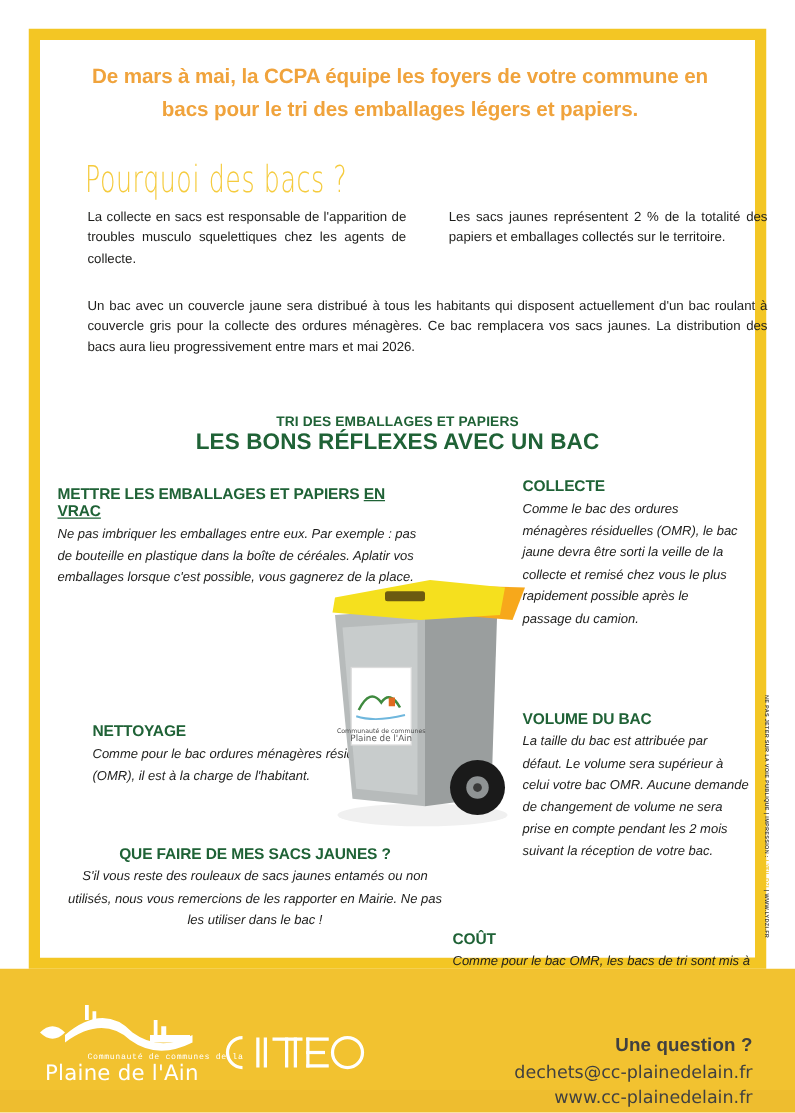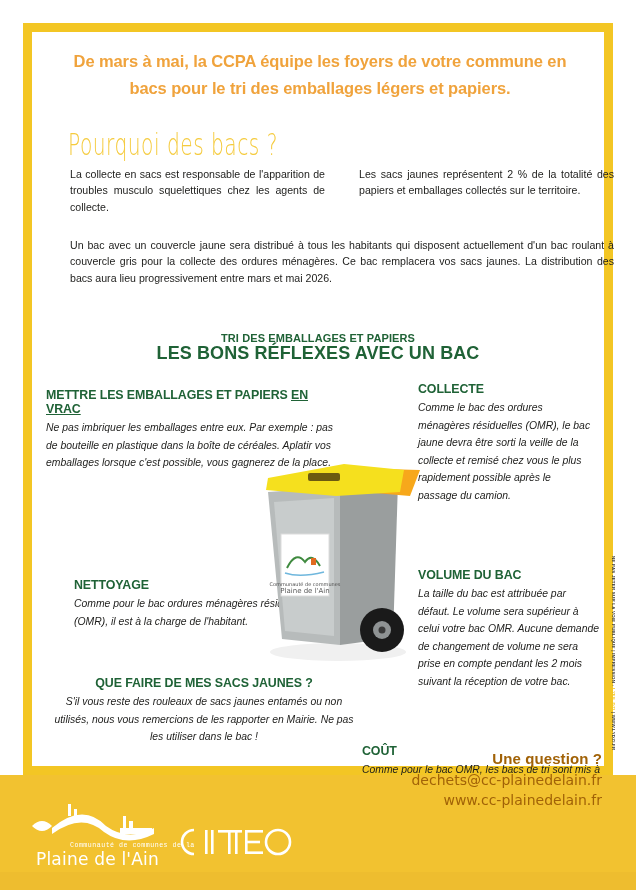--- a/index.html
+++ b/index.html
@@ -132,22 +132,22 @@
     padding-left:32px;
   }
   .ccpa-logo .lbl2{
     position:absolute;left:8px;top:51px;
     color:#ffffff;font-size:17px;letter-spacing:0.2px;
     font-family:"DejaVu Sans", sans-serif;font-weight:400;
   }
   .citeo{position:absolute;left:172px;top:824px;width:120px;height:36px;}
 
   .contact{
-    position:absolute;right:34px;top:750px;
-    text-align:right;color:#a16207;margin-left:25px;
+    position:absolute;right:34px;top:828px;
+    text-align:right;color:#404040;margin-left:25px;
   }
   .contact .q{font-size:15px;font-weight:bold;margin-bottom:3px;letter-spacing:0.1px;}
   .contact .m{font-size:14px;line-height:20px;font-family:"DejaVu Sans",sans-serif;}
   .contact .w{font-size:14px;line-height:20px;font-family:"DejaVu Sans",sans-serif;}
 </style>
 </head>
 <body>
 
 <div class="page">
 

